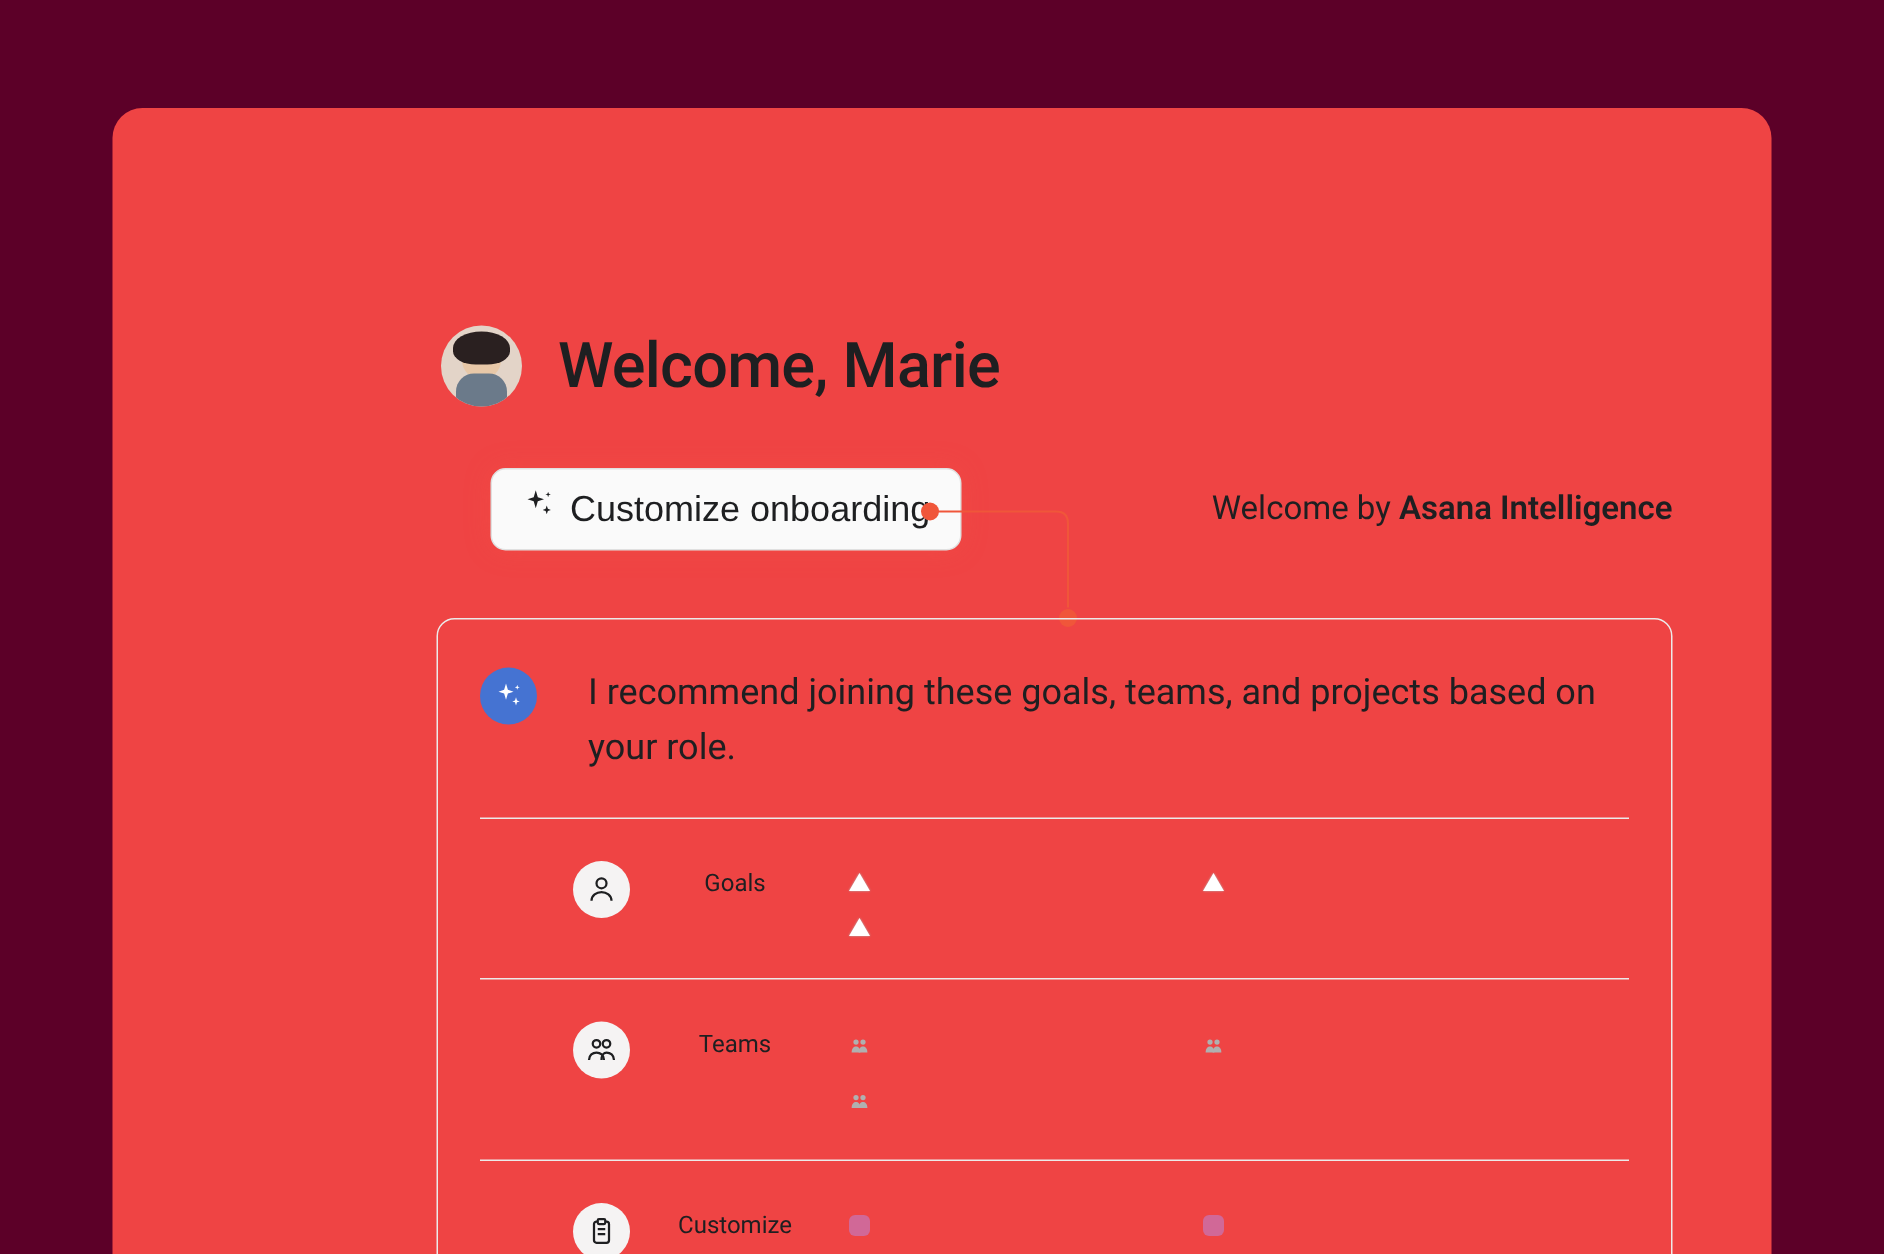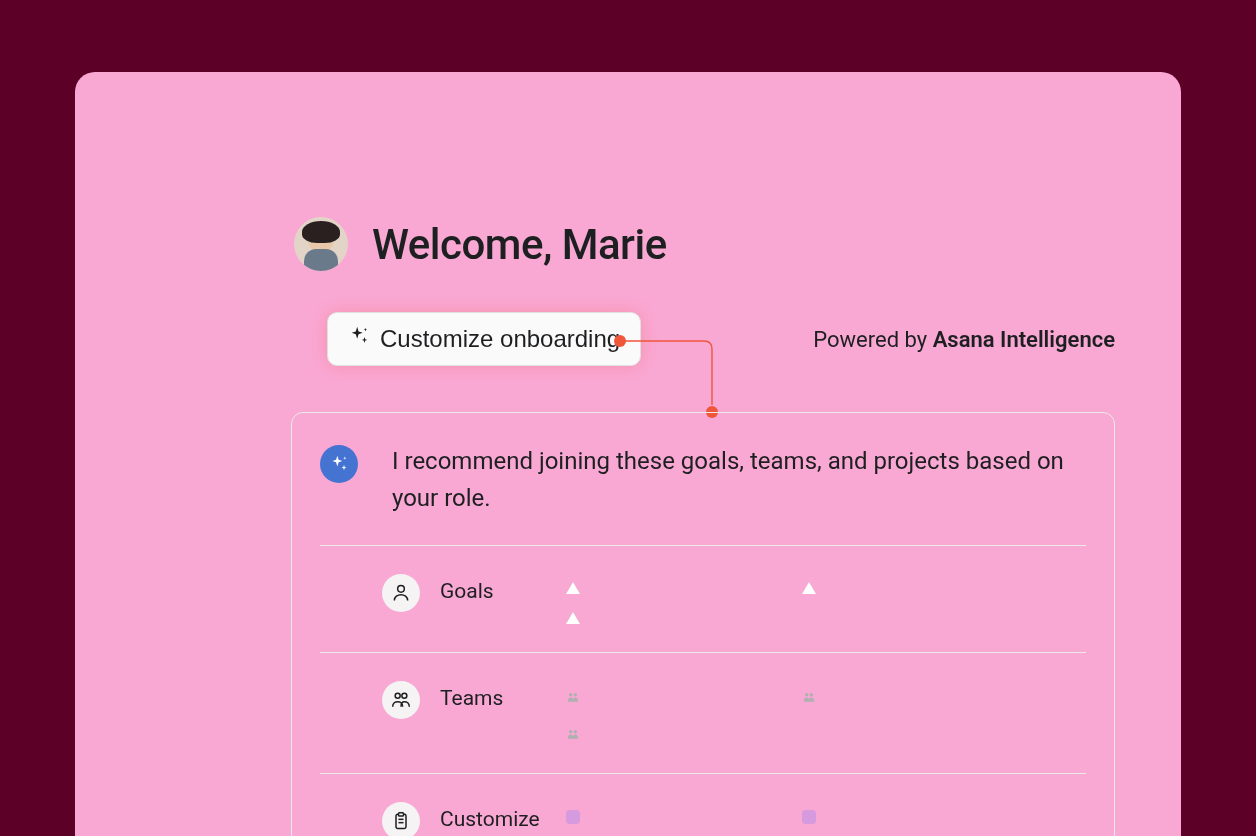--- a/index.html
+++ b/index.html
@@ -10,21 +10,21 @@
       height: 836px;
       overflow: hidden;
       border-radius: 20px;
     }
     .card {
       position: absolute;
       left: 75px;
       top: 72px;
       width: 1106px;
       height: 764px;
-      background: #f9a8d4;
+      background: #ef4444;
       border-radius: 20px 20px 0 0;
       overflow: hidden;
     }
     .header {
       position: absolute;
       left: 219px;
       top: 145px;
       display: flex;
       align-items: center;
       gap: 24px;
@@ -156,24 +156,25 @@
       height: 38px;
       border-radius: 50%;
       background: #f5f3f3;
       display: flex;
       align-items: center;
       justify-content: center;
       flex-shrink: 0;
     }
     .section-icon svg { width: 20px; height: 20px; }
     .section-label {
-      font-size: 21px;
+      font-size: 16px;
       color: #1e1f21;
       min-width: 100px;
       padding-top: 5px;
+      text-align: center;
     }
     .section-items {
       display: grid;
       grid-template-columns: 230px 230px;
       gap: 18px 6px;
       padding-top: 8px;
       margin-left: 6px;
     }
     .goal-triangle {
       width: 0;
@@ -220,21 +221,21 @@
       <span>
         <svg class="sparkle-svg" viewBox="0 0 24 24" fill="#1e1f21">
           <path d="M10 2 L11.5 7 L16 8.5 L11.5 10 L10 15 L8.5 10 L4 8.5 L8.5 7 Z"></path>
           <path d="M18 13 L18.8 15.5 L21 16.3 L18.8 17 L18 19.5 L17.2 17 L15 16.3 L17.2 15.5 Z"></path>
           <path d="M19 3 L19.5 4.5 L21 5 L19.5 5.5 L19 7 L18.5 5.5 L17 5 L18.5 4.5 Z"></path>
         </svg>
       </span>
       <span>Customize onboarding</span>
     </button>
     <div class="powered">
-      <span>Powered by </span><span class="strong">Asana Intelligence</span>
+      <span>Welcome by </span><span class="strong">Asana Intelligence</span>
     </div>
   </div>
 
   <svg class="connector-svg" width="110" height="92">
     <path d="M 8 10 L 92 10 Q 100 10 100 18 L 100 74" stroke="#f0563a" stroke-width="1.4" fill="none"></path>
     <circle cx="8" cy="10" r="6" fill="#f0563a"></circle>
     <circle cx="100" cy="81" r="6" fill="#f0563a"></circle>
   </svg>
 
   <div class="panel">

